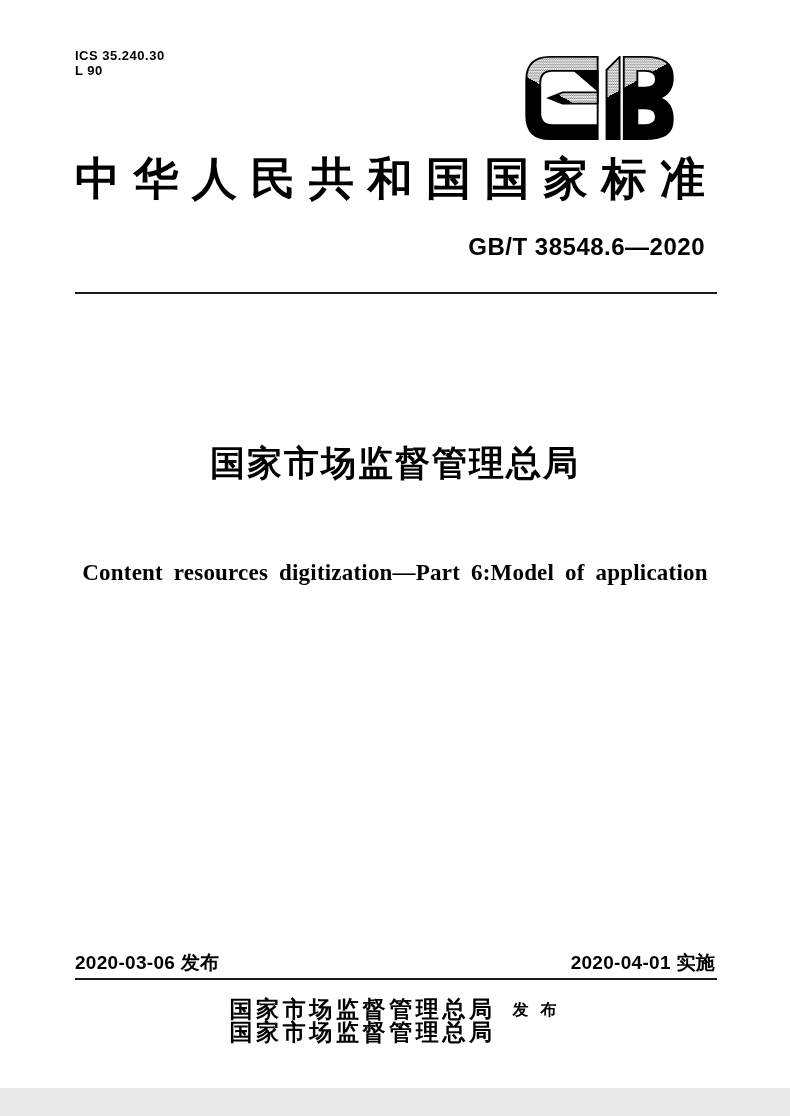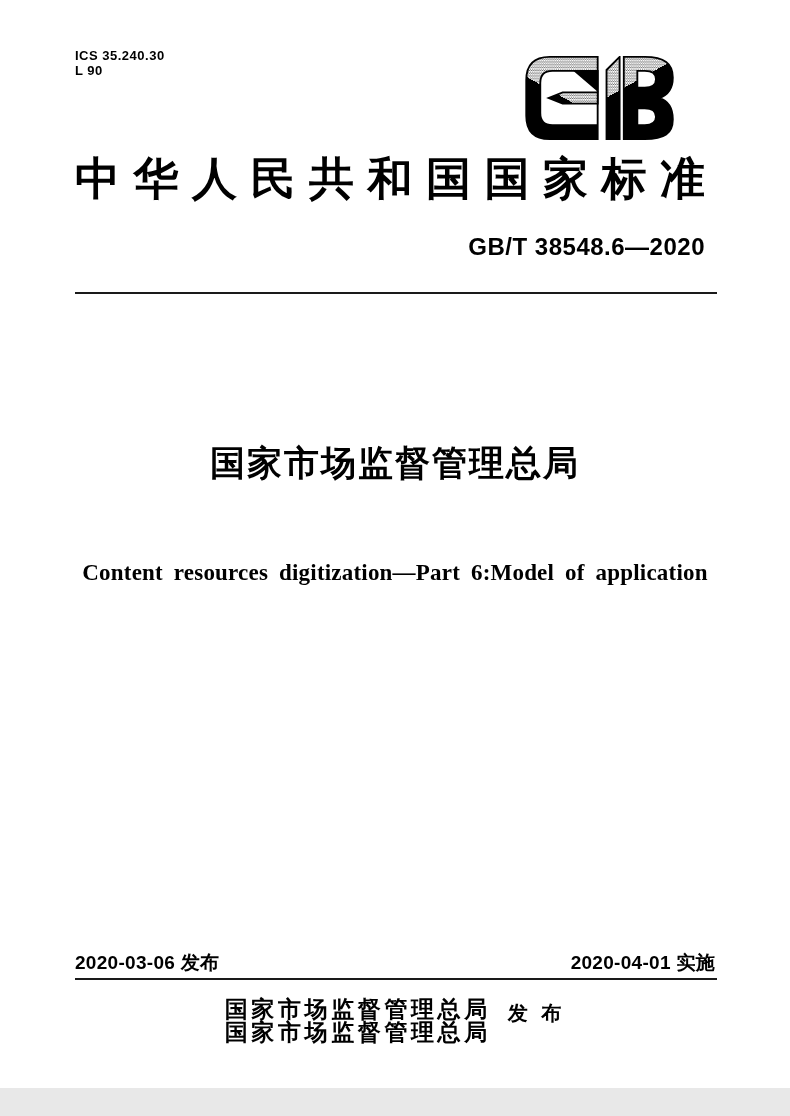--- a/index.html
+++ b/index.html
@@ -138,23 +138,23 @@
     font-size: 23px;
     line-height: 23px;
   }
   .issuer-line {
     letter-spacing: 3.5px;
     white-space: nowrap;
     text-align: justify;
     text-align-last: justify;
   }
   .publish-label {
-    font-family: Liberation Sans, sans-serif;
-    font-weight: bold;
-    font-size: 20px;
+    font-family: Liberation Serif, serif;
+    font-weight: bold;
+    font-size: 16px;
     letter-spacing: 4px;
     white-space: nowrap;
     padding-top: 2px;
   }
 </style>
 </head>
 <body>
 
 <div class="page">
 

